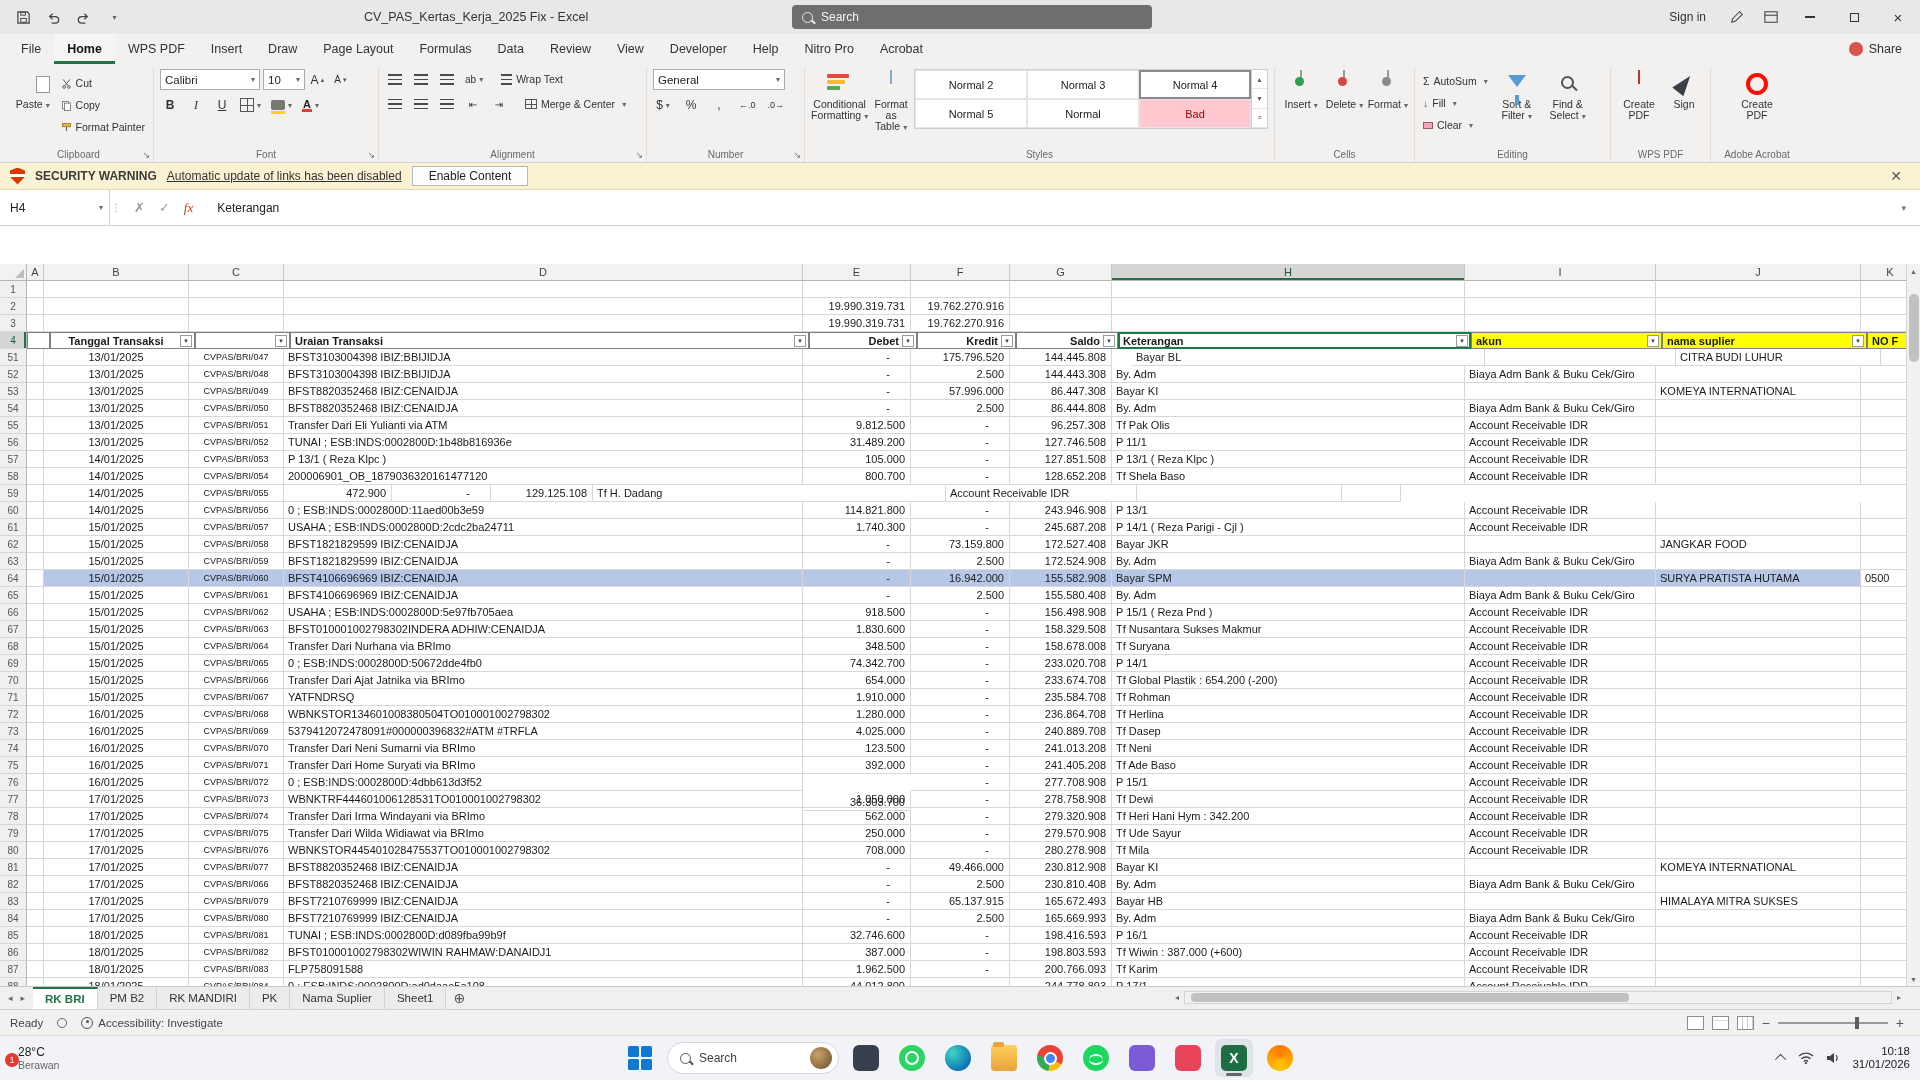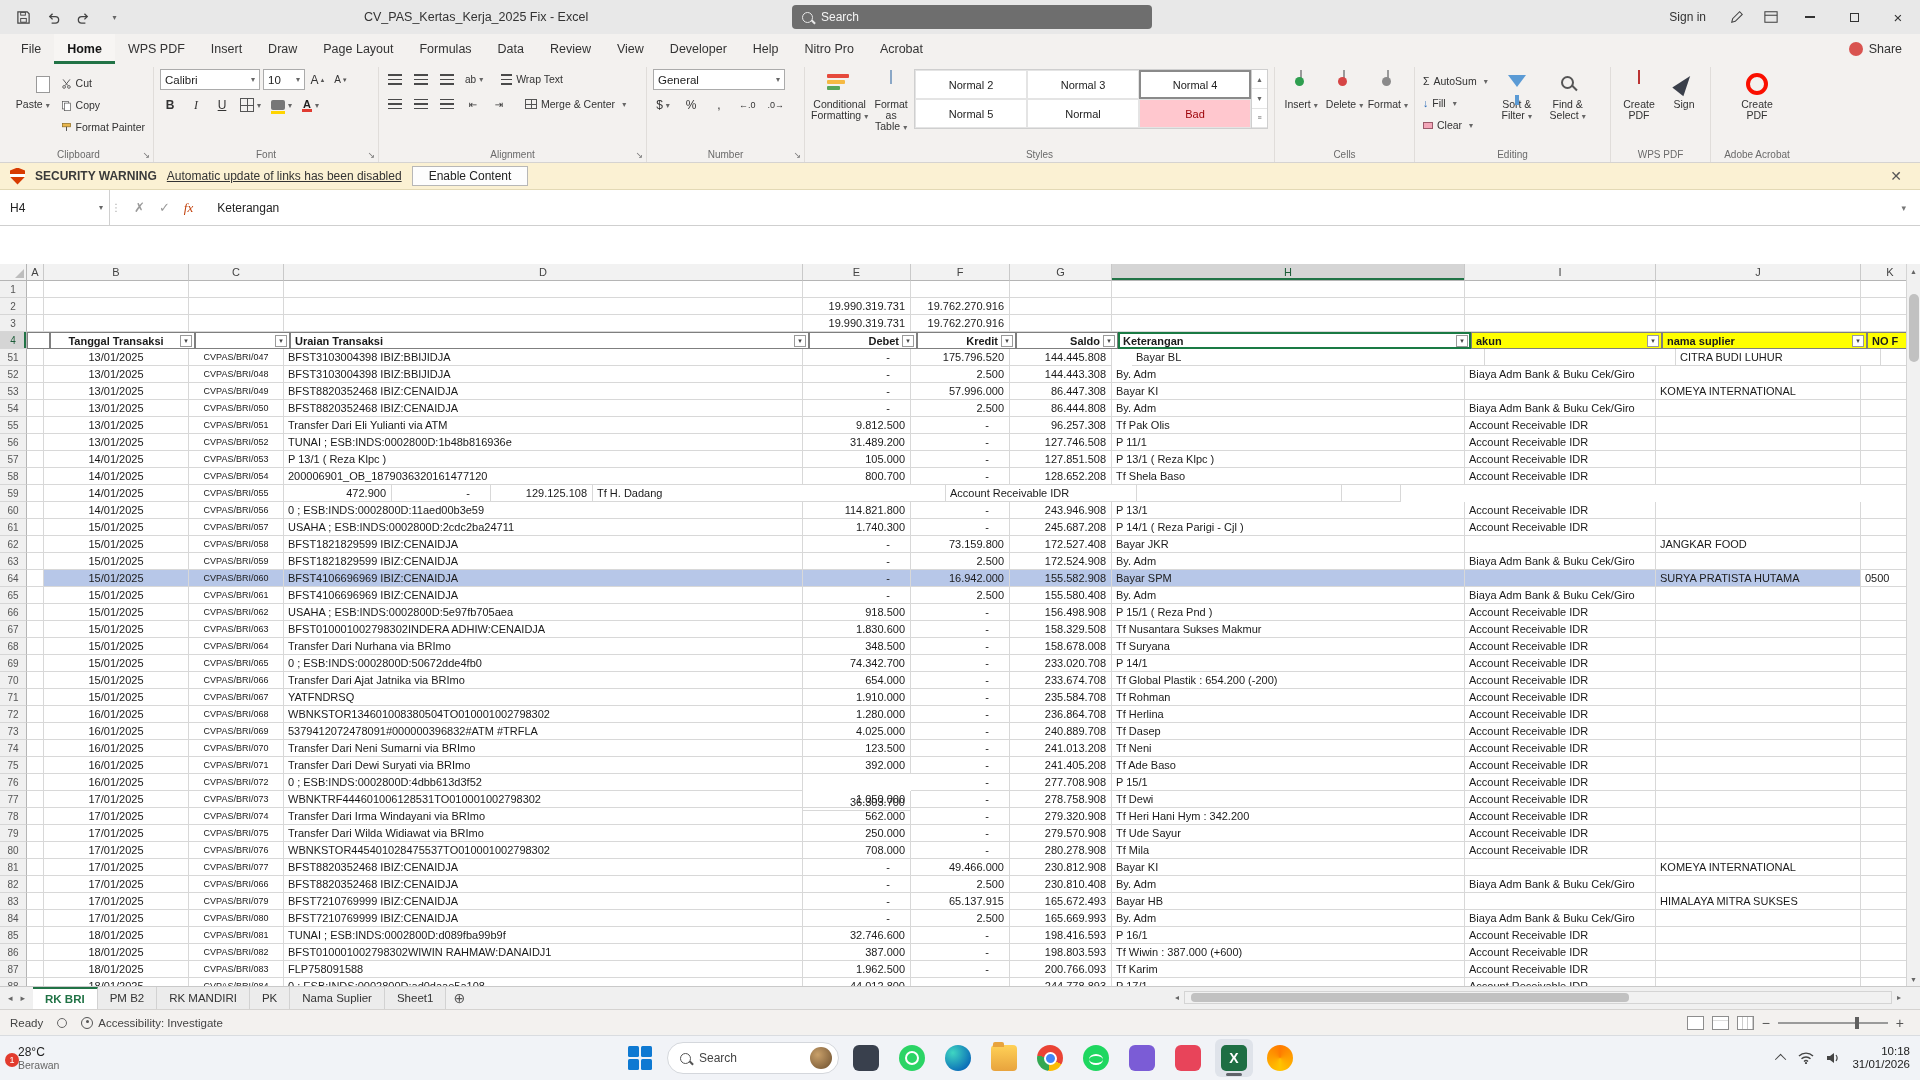--- a/index.html
+++ b/index.html
@@ -945,21 +945,21 @@
         <div class="cell l" style="width: 353px;">Tf Neni</div>
         <div class="cell l" style="width: 191px;">Account Receivable IDR</div>
         <div class="cell l" style="width: 205px;"></div>
         <div class="cell l" style="width: 59px;"></div>
       </div>
       <div class="g-row">
         <div class="rowh">75</div>
         <div class="cell l" style="width: 17px;"></div>
         <div class="cell c" style="width: 145px;">16/01/2025</div>
         <div class="cell c sm" style="width: 95px;">CVPAS/BRI/071</div>
-        <div class="cell l" style="width: 519px;">Transfer Dari Dewi Suryati via BRImo</div>
+        <div class="cell l" style="width: 519px;">Transfer Dari Home Suryati via BRImo</div>
         <div class="cell r" style="width: 108px;">392.000</div>
         <div class="cell r dash" style="width: 99px;">-</div>
         <div class="cell r" style="width: 102px;">241.405.208</div>
         <div class="cell l" style="width: 353px;">Tf Ade Baso</div>
         <div class="cell l" style="width: 191px;">Account Receivable IDR</div>
         <div class="cell l" style="width: 205px;"></div>
         <div class="cell l" style="width: 59px;"></div>
       </div>
       <div class="g-row">
         <div class="rowh">76</div>

